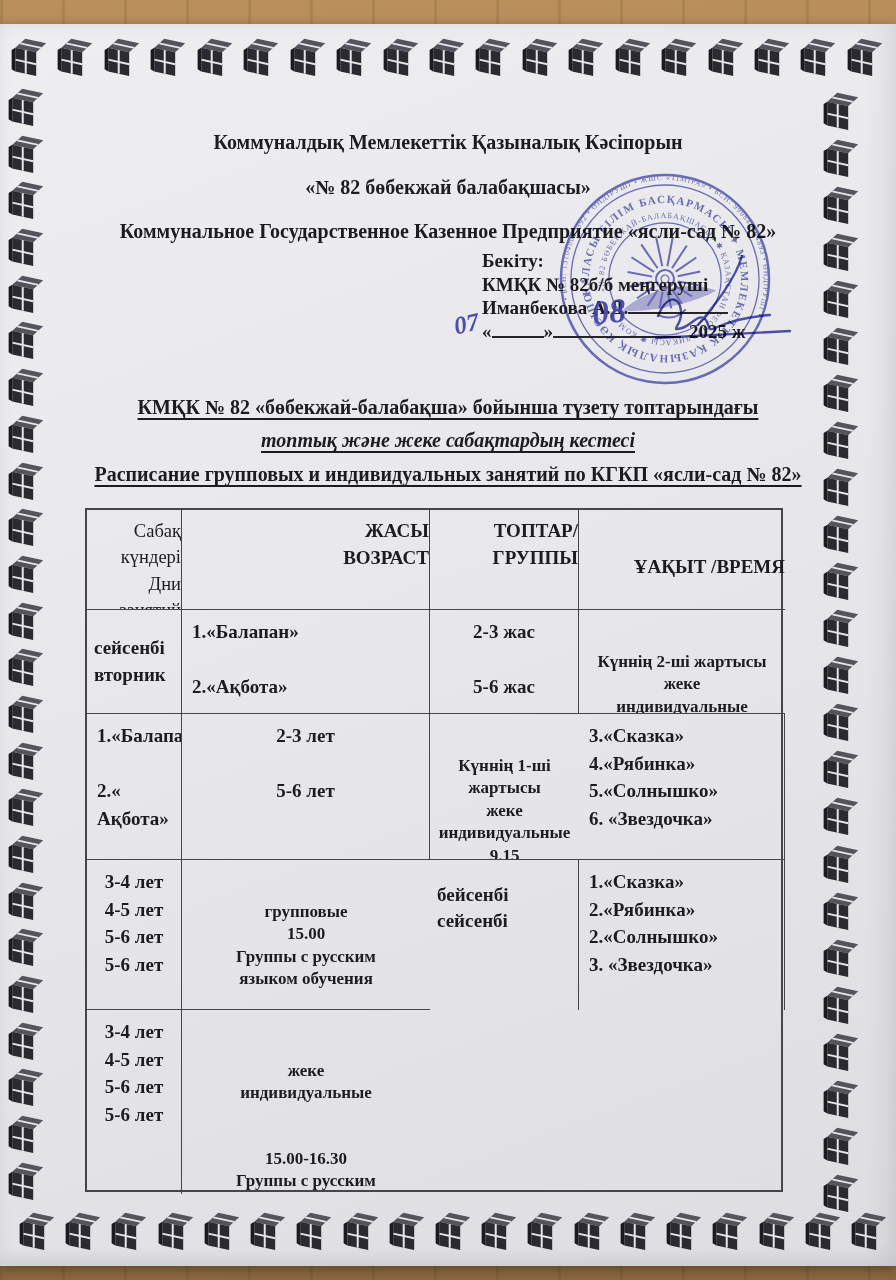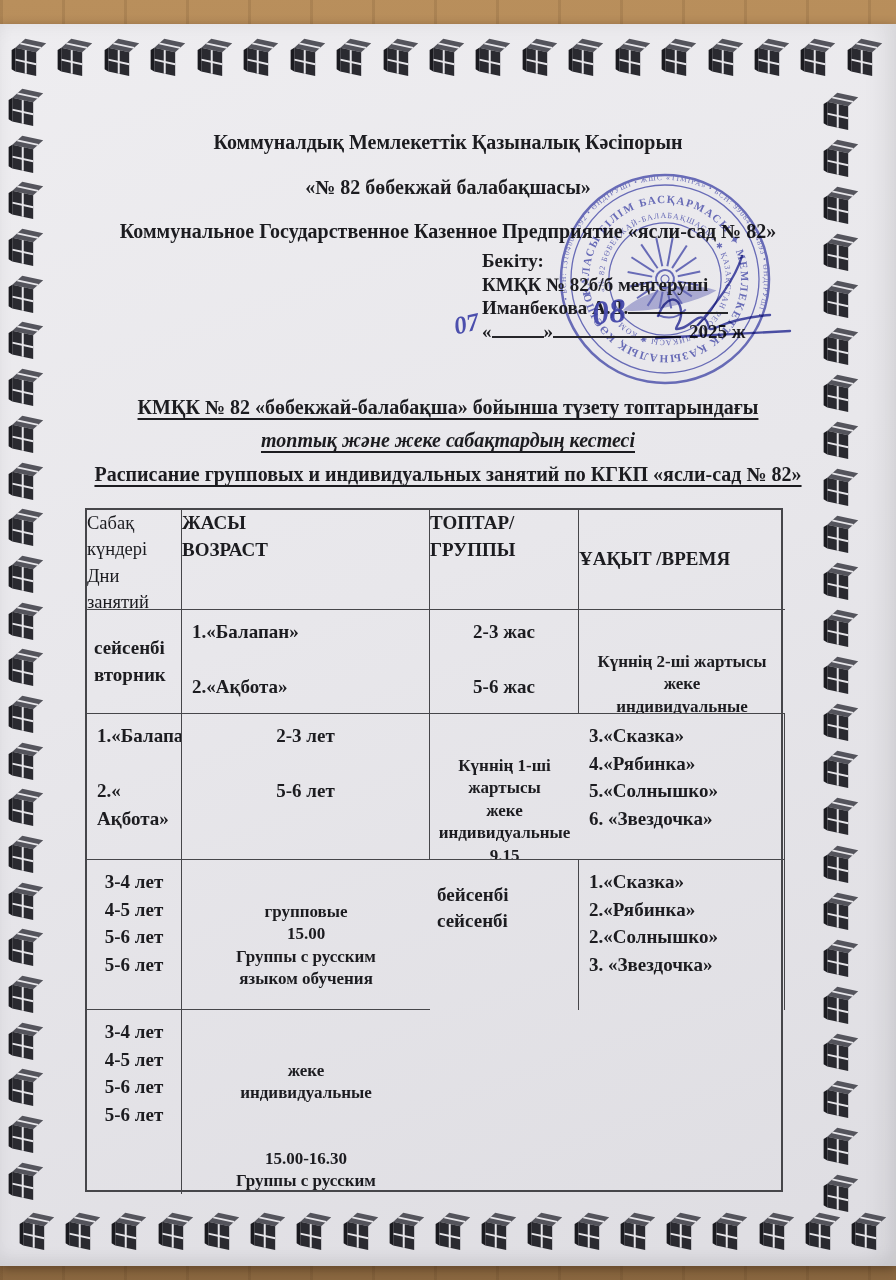--- a/index.html
+++ b/index.html
@@ -58,21 +58,21 @@
     grid-template-columns:95px 248px 149px 206px;
     grid-template-rows:100px 104px 146px 150px 184px;
     border:2px solid #46464a;
     font-size:19px;
   }
   .cell { border-right:1.5px solid #46464a; border-bottom:1.5px solid #46464a; overflow:hidden; }
   .cell.last-col { border-right:none;margin-top:36px; }
   .cell.last-row { border-bottom:none; }
   .pre { white-space:pre-line; }
 
-  .hdr { text-align:left; padding-top:0; font-weight:bold; line-height:1.42; }
+  .hdr { text-align:right; padding-top:8px; font-weight:bold; line-height:1.42; }
   .hdr-days { font-weight:normal; font-size:18.5px; }
 
   .day { font-weight:bold; text-align:left; padding-left:7px; line-height:1.38; display:flex; flex-direction:column; }
   #d1 { justify-content:center; }
   #d2 { grid-row:3 / 5; justify-content:flex-start; padding-top:62px; }
   #d3 { justify-content:flex-start; padding-top:22px; }
 
   .groups { font-weight:bold; text-align:left; padding:8px 4px 0 10px; line-height:1.45; }
   .ages   { font-weight:bold; text-align:center; padding-top:8px; line-height:1.45; }
   .time   { font-weight:bold; text-align:center; padding:5px 8px 11px; font-size:17px; line-height:1.32; }

